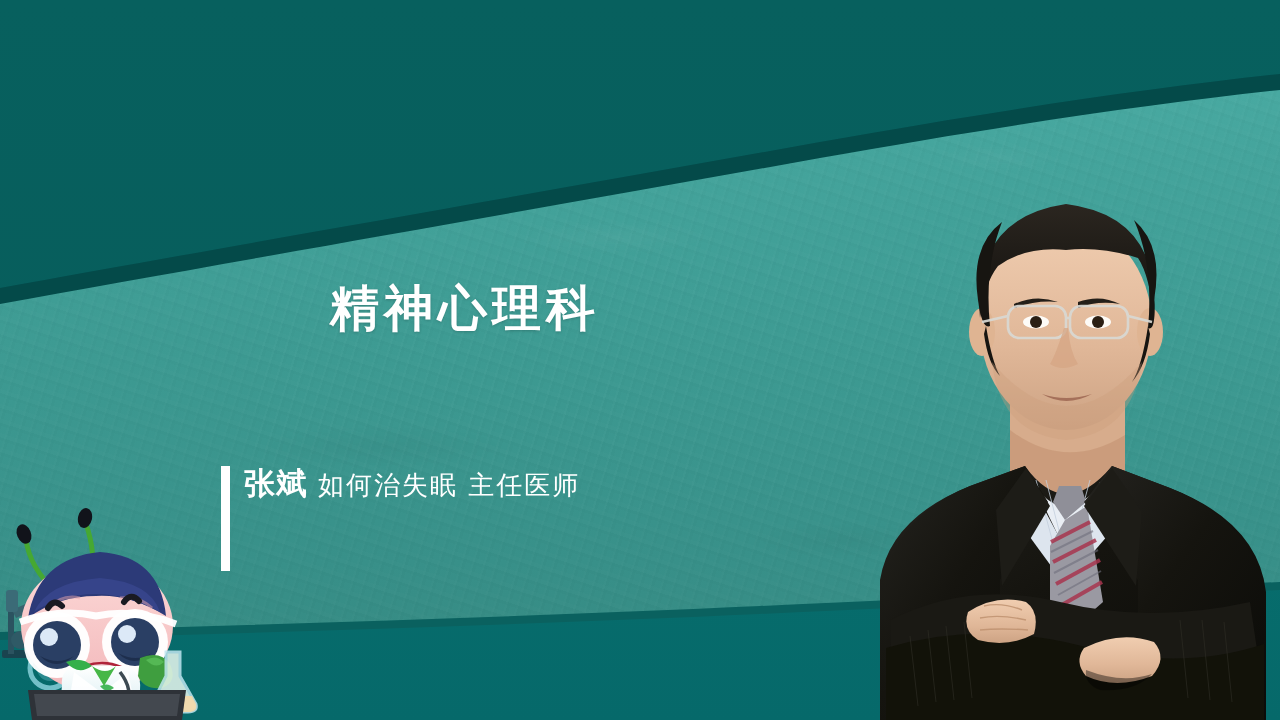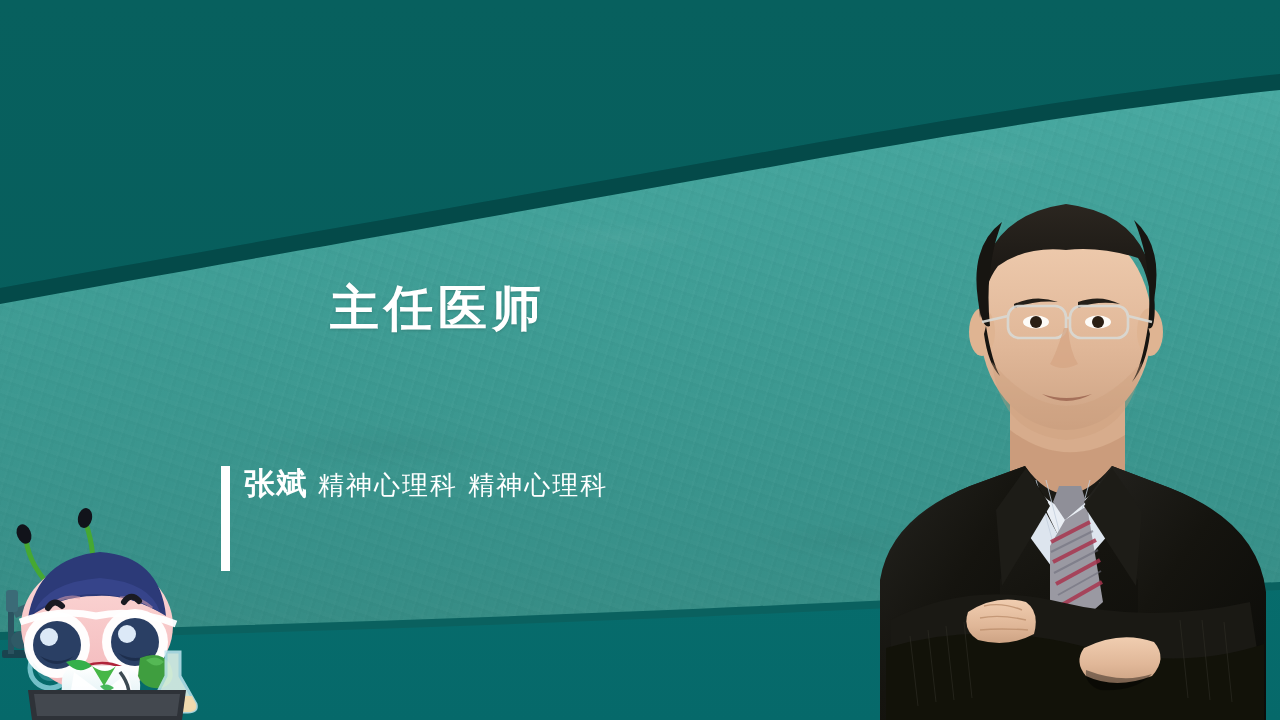--- a/index.html
+++ b/index.html
@@ -289,22 +289,22 @@
     <path d="M146,170 q10,-6 18,2 q-8,8 -18,-2z" fill="#55b855"></path>
     <g>
       <path d="M166,162 L180,162 L180,186 L196,214 Q198,222 188,222 L158,222 Q148,222 152,214 L166,186 Z" fill="#e8f7ef" opacity=".85" stroke="#bfe6f0" stroke-width="3"></path>
       <path d="M158,206 L192,206 L196,214 Q198,222 188,222 L158,222 Q148,222 152,214 Z" fill="#f4d9a8" opacity=".9"></path>
     </g>
 
     <path d="M28,200 L186,200 L182,230 L32,230 Z" fill="#2e3238"></path>
     <path d="M34,204 L180,204 L177,226 L37,226 Z" fill="#43484f"></path>
   </svg>
 
-  <div id="title">主任医师</div>
+  <div id="title">精神心理科</div>
 
   <div id="accent-bar"></div>
   <div id="subtitle-block">
     <div class="sub-line sub-line-1">
-      <span class="name">张斌</span><span class="dept">精神心理科  精神心理科</span>
+      <span class="name">张斌</span><span class="dept">如何治失眠  主任医师</span>
     </div>
   </div>
 
 </div>
 
 </body></html>

